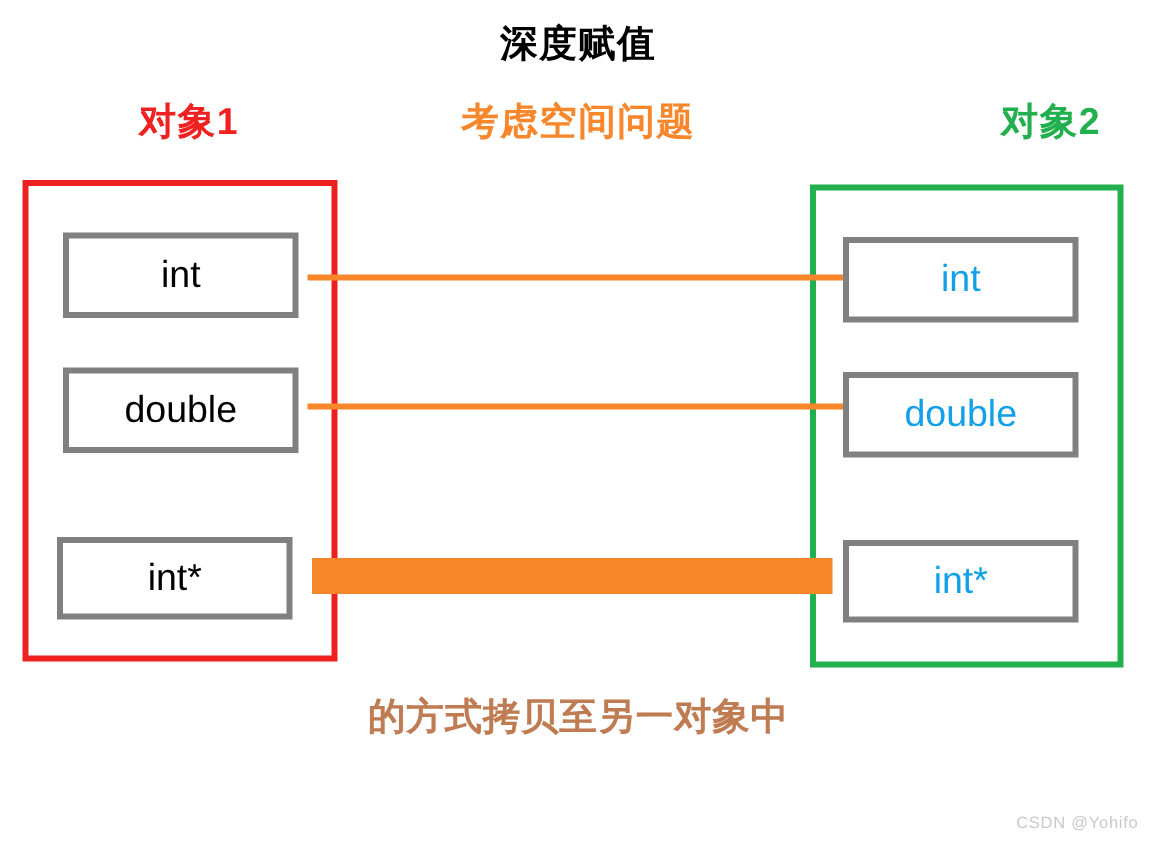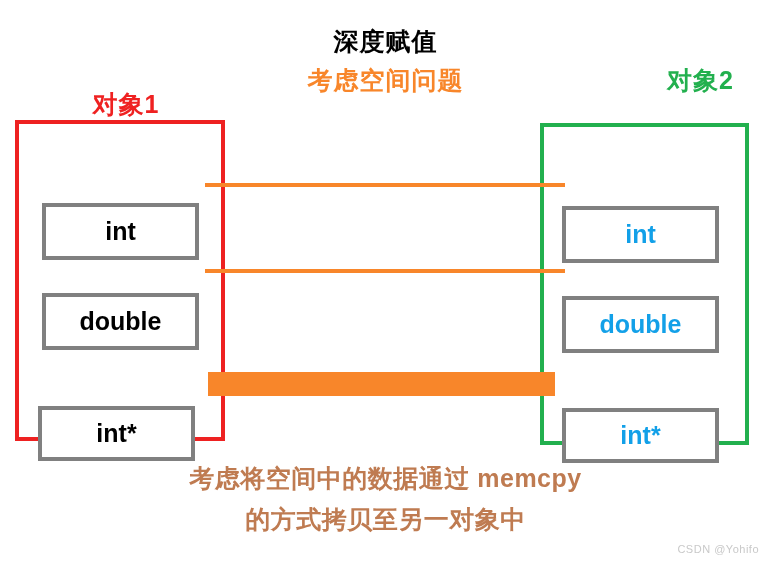--- a/index.html
+++ b/index.html
@@ -15,40 +15,39 @@
     width: 771px;
     height: 563px;
     background: #ffffff;
     overflow: hidden;
   }
 
   
   .title-main {
     position: absolute;
     left: 0;
-    top: 28px;
+    top: 16px;
     width: 771px;
     text-align: center;
     font-size: 25px;
     font-weight: bold;
     color: #000000;
     letter-spacing: 1px;
     line-height: 1.1;
   }
   .label-left {
     position: absolute;
     left: 36px;
     top: 64px;
     width: 180px;
     text-align: center;
     font-size: 25px;
     font-weight: bold;
     color: #ef2121;
     letter-spacing: 1px;
-    margin-top: 24px;
   }
   .label-mid {
     position: absolute;
     left: 0;
     top: 64px;
     width: 771px;
     text-align: center;
     font-size: 25px;
     font-weight: bold;
     color: #f8862a;
@@ -90,23 +89,22 @@
   
   .slot {
     position: absolute;
     box-sizing: border-box;
     border: 4px solid #808080;
     background: #ffffff;
     display: flex;
     align-items: center;
     justify-content: center;
     font-size: 25px;
-    font-weight: bold;
+    font-weight: normal;
     line-height: 1;
-    margin-top: 48px;
   }
   .slot.left-slot {
     color: #000000;
   }
   .slot.right-slot {
     color: #12a0e8;
   }
 
   
   .l1 { left: 42px;  top: 155px; width: 157px; height: 57px; }
@@ -183,19 +181,18 @@
 
   <div class="slot left-slot l1">int</div>
   <div class="slot left-slot l2">double</div>
   <div class="slot left-slot l3">int*</div>
 
   <div class="slot right-slot r1">int</div>
   <div class="slot right-slot r2">double</div>
   <div class="slot right-slot r3">int*</div>
 
   <div class="footer-note">
-    <span class="line">考虑将空间中的数据通过 memcpy</span>
     <span class="line">的方式拷贝至另一对象中</span>
   </div>
 
   <div class="watermark">CSDN @Yohifo</div>
 
 </div>
 
 </body></html>

